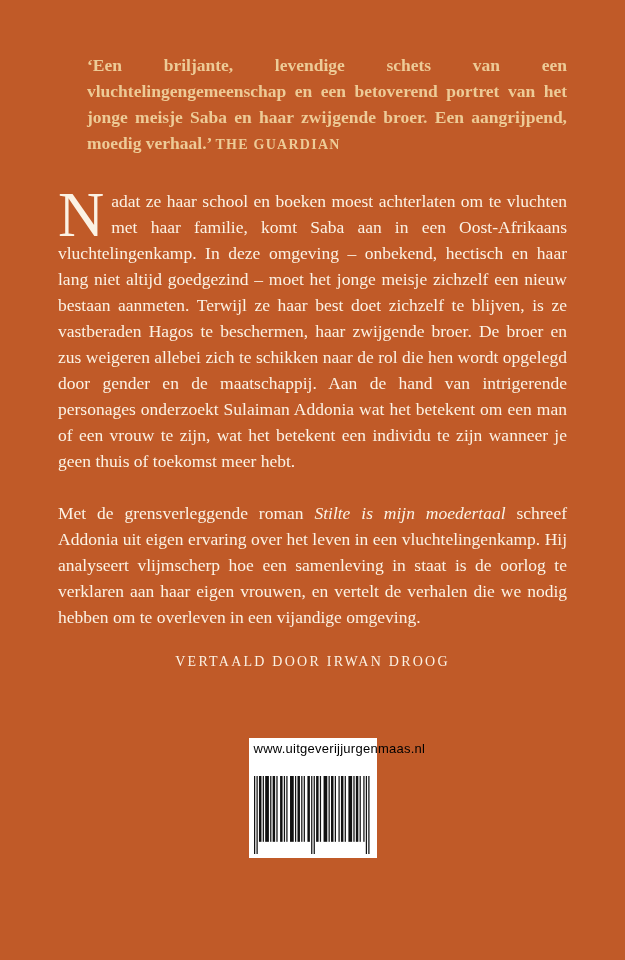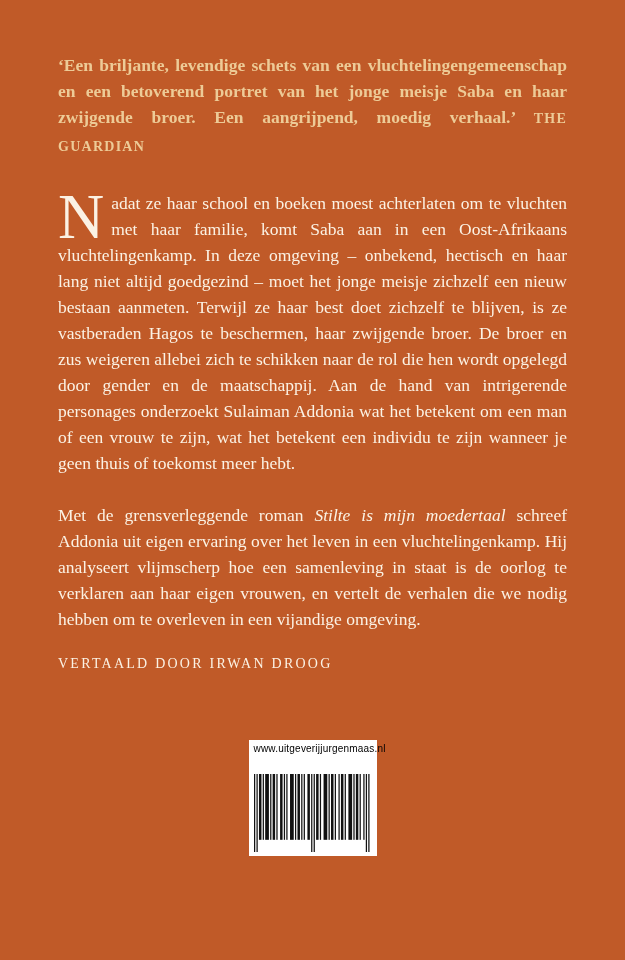--- a/index.html
+++ b/index.html
@@ -25,21 +25,21 @@
     padding: 52px 58px 0 58px;
     display: block;
   }
   .quote {
     color: var(--quote-text);
     font-weight: bold;
     font-size: 17.5px;
     line-height: 26px;
     text-align: justify;
   }
-  .quote.top { margin-bottom: 30px; }
+  .quote.top { margin-bottom: 30px; margin-left: 29px; }
   .quote.bottom { margin-top: 30px; }
   .sc {
     font-size: 0.8em;
     letter-spacing: 0.09em;
   }
   .body-para {
     color: var(--body-text);
     font-size: 17.5px;
     line-height: 26px;
     text-align: justify;
@@ -51,35 +51,35 @@
     font-size: 64px;
     line-height: 50px;
     padding-right: 7px;
     padding-top: 2px;
     color: var(--body-text);
   }
   .italic { font-style: italic; }
   .translator {
     margin-top: 24px;
     color: var(--body-text);
-    text-align: left;
+    text-align: center;
     font-size: 14px;
     letter-spacing: 0.16em;
     font-weight: normal;
   }
   .barcode-box {
     width: 128px;
     margin: 68px auto 0 auto;
     background: var(--barcode-bg);
     padding: 3px 5px 4px 5px;
     text-align: center;
   }
   .barcode-url {
     font-family: "Liberation Sans", "DejaVu Sans", sans-serif;
-    font-size: 10px;
+    font-size: 13px;
     letter-spacing: 0.02em;
     color: #000;
     white-space: nowrap;
     margin-bottom: 20px;
   }
   .barcode-svg {
     display: block;
     width: 118px;
     height: 78px;
     margin: 0 auto;

